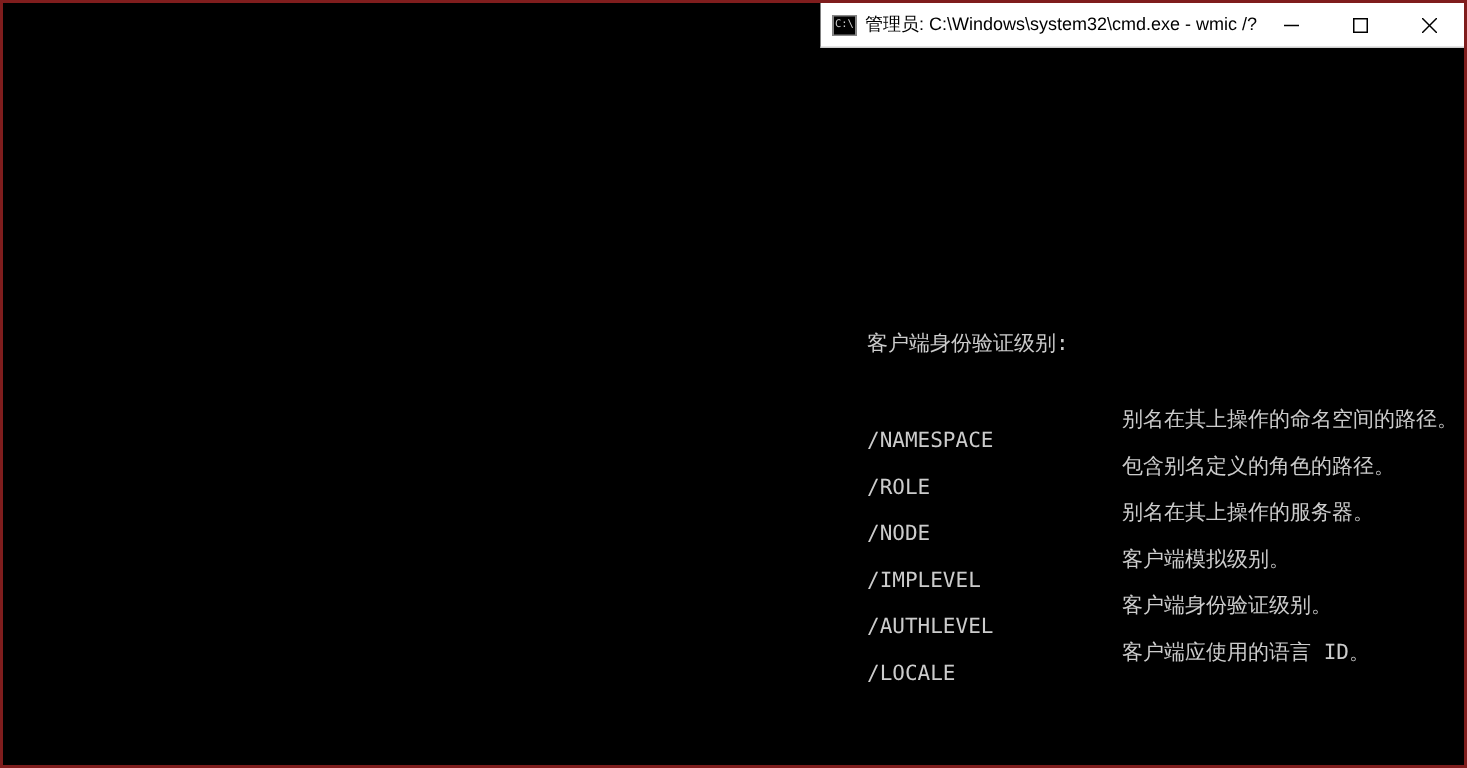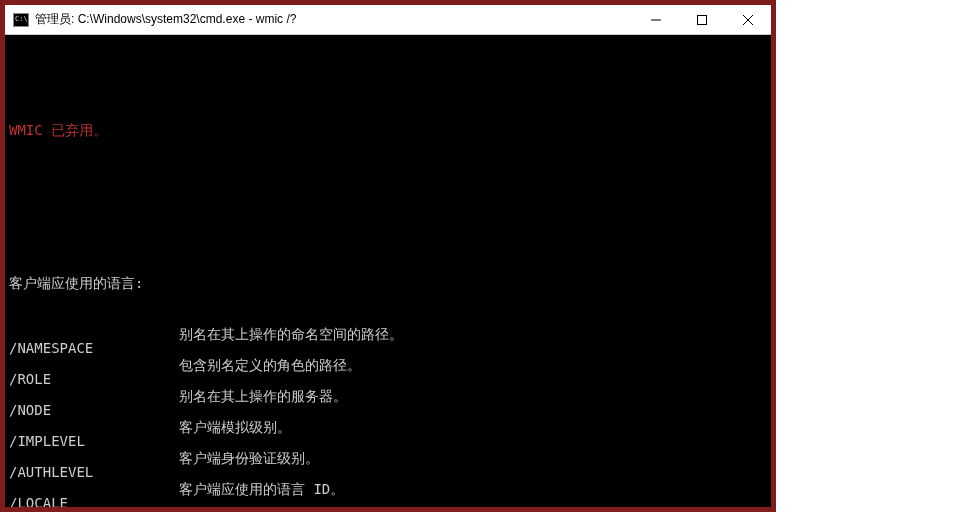--- a/index.html
+++ b/index.html
@@ -1,18 +1,18 @@
 <!DOCTYPE html>
 <html><head>
 <meta charset="utf-8">
 <style>
   * { margin: 0; padding: 0; box-sizing: border-box; }
   html, body { width: 978px; height: 512px; overflow: hidden; font-family: "Microsoft YaHei", "SimSun", sans-serif; }
   
-  .window { width: 776px; height: 512px; display: flex; flex-direction: column; background: #000; border: 5px solid #7f1d1d; }
+  .window { width: 978px; height: 512px; display: flex; flex-direction: column; background: #000; border: 2px solid #7f1d1d; align-items: flex-end; }
   
   .titlebar { height: 30px; background: #fff; display: flex; align-items: center; border-bottom: 1px solid #ccc; }
   .titlebar-icon { width: 16px; height: 14px; margin: 0 6px 0 8px; background: #000; border: 1px solid #888; position: relative; }
   .titlebar-icon::before { content: "C:\\"; color: #ccc; font-size: 7px; position: absolute; top: 1px; left: 1px; font-family: monospace; }
   .titlebar-title { flex: 1; font-size: 12px; color: #000; white-space: nowrap; overflow: hidden; }
   .win-controls { display: flex; height: 100%; }
   .win-btn { width: 46px; height: 100%; display: flex; align-items: center; justify-content: center; cursor: pointer; }
   .win-btn svg { width: 10px; height: 10px; }
   
   .terminal { flex: 1; background: #000; color: #ccc; font-family: "NSimSun", "SimSun", Consolas, monospace; font-size: 14px; line-height: 17px; padding: 2px 4px; overflow: hidden; white-space: pre; }
@@ -46,24 +46,23 @@
         <svg viewBox="0 0 10 10">
             <line x1="0" y1="0" x2="10" y2="10" stroke="#000" stroke-width="1"></line>
             <line x1="10" y1="0" x2="0" y2="10" stroke="#000" stroke-width="1"></line>
           </svg>
       </div>
     </div>
   </div>
 
   <div class="terminal">
     <div class="blank"></div>
-    <div class="deprecated">WMIC 已弃用。</div>
     <div class="blank"></div>
     <div class="blank"></div>
-    <div>客户端应使用的语言:</div>
+    <div>客户端身份验证级别:</div>
     <div id="switches-container"><div class="switch-row"><span class="switch-name">/NAMESPACE</span><span class="switch-desc">别名在其上操作的命名空间的路径。</span></div><div class="switch-row"><span class="switch-name">/ROLE</span><span class="switch-desc">包含别名定义的角色的路径。</span></div><div class="switch-row"><span class="switch-name">/NODE</span><span class="switch-desc">别名在其上操作的服务器。</span></div><div class="switch-row"><span class="switch-name">/IMPLEVEL</span><span class="switch-desc">客户端模拟级别。</span></div><div class="switch-row"><span class="switch-name">/AUTHLEVEL</span><span class="switch-desc">客户端身份验证级别。</span></div><div class="switch-row"><span class="switch-name">/LOCALE</span><span class="switch-desc">客户端应使用的语言 ID。</span></div></div>
     
     
     
     
     
   </div>
 </div>
 
 </body></html>

